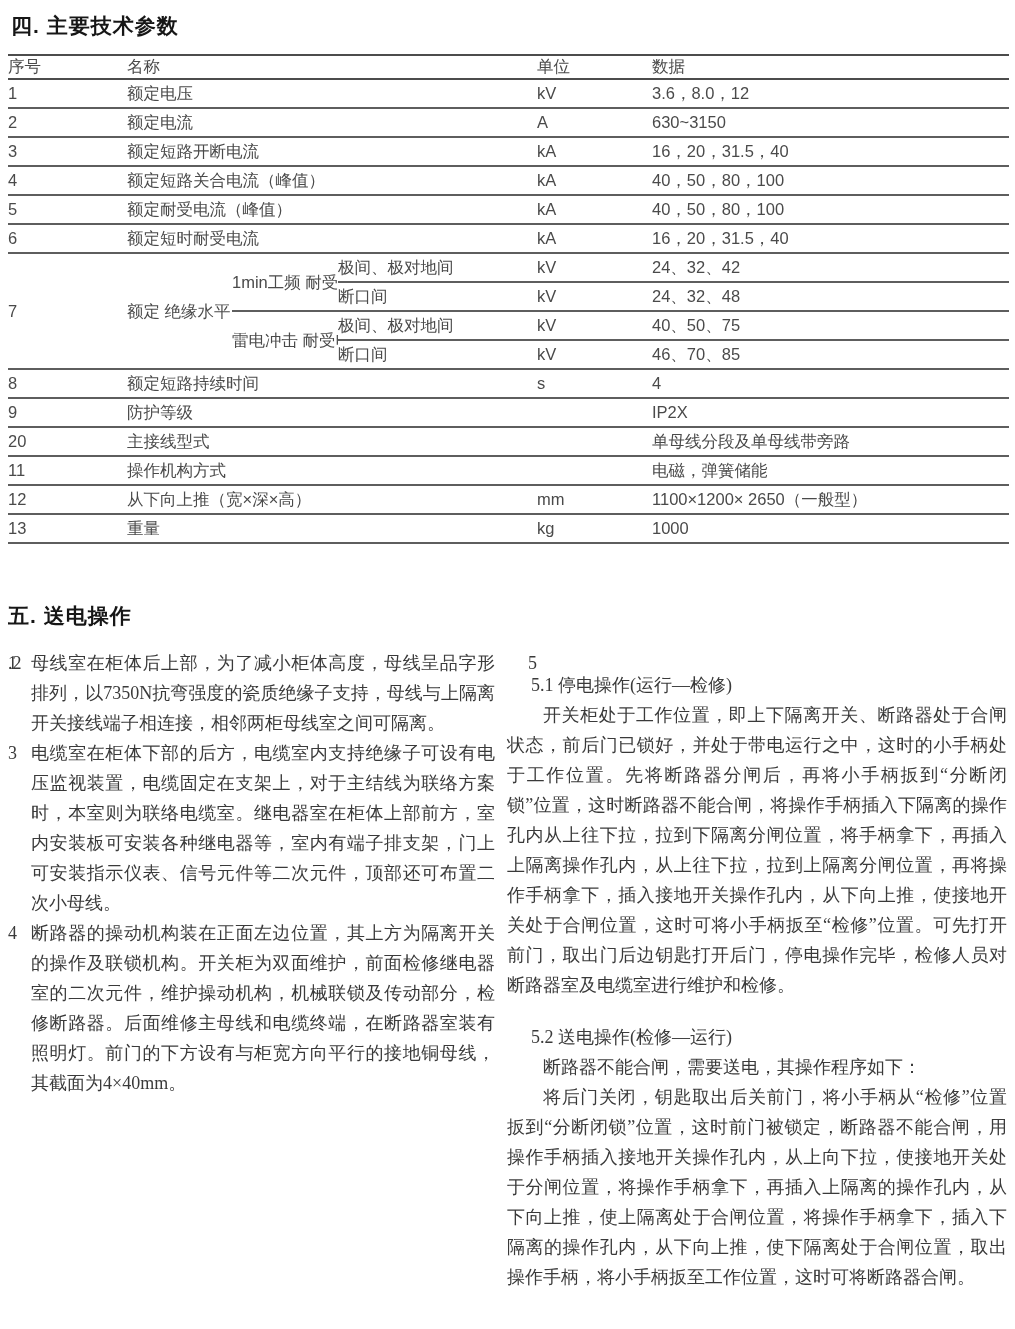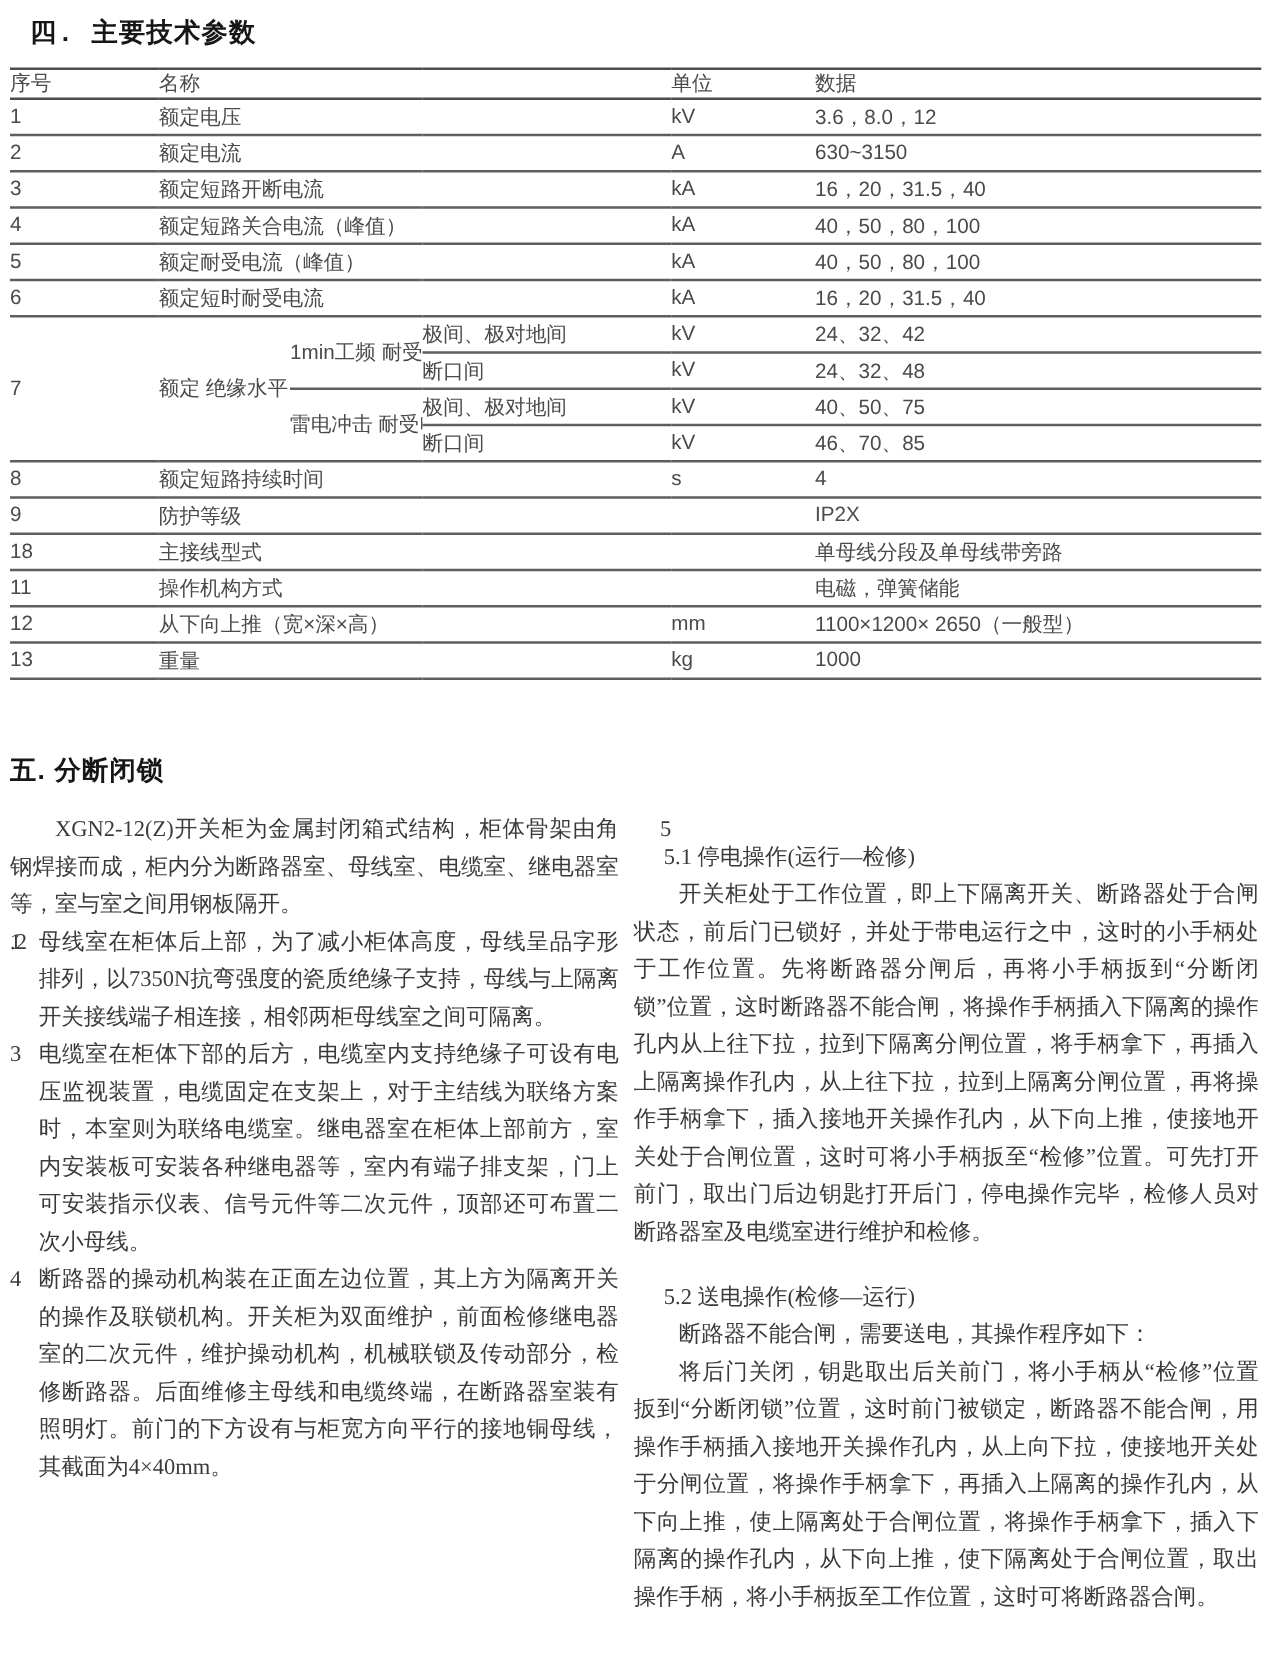--- a/index.html
+++ b/index.html
@@ -14,21 +14,21 @@
   .page { padding: 10px 8px 0 8px; }
 
   
   .sec-title {
     font-family: "Liberation Sans", sans-serif;
     font-weight: bold;
     font-size: 21px;
     color: #161616;
     letter-spacing: 1px;
   }
-  .sec-title-4 { margin: 2px 0 14px 16px; font-family: Liberation Mono, monospace; }
+  .sec-title-4 { margin: 2px 0 14px 3px; }
   .sec-title-5 { margin: 58px 0 0 0; }
 
   
   table.params {
     width: 1001px;
     border-collapse: collapse;
     table-layout: fixed;
     font-family: "Liberation Sans", sans-serif;
     font-size: 16.5px;
     color: #4a4a4a;
@@ -161,21 +161,21 @@
         <td>s</td>
         <td>4</td>
       </tr>
       <tr>
         <td class="c-no">9</td>
         <td colspan="3">防护等级</td>
         <td></td>
         <td>IP2X</td>
       </tr>
       <tr>
-        <td class="c-no">18</td>
+        <td class="c-no">20</td>
         <td colspan="3">主接线型式</td>
         <td></td>
         <td>单母线分段及单母线带旁路</td>
       </tr>
       <tr>
         <td class="c-no">11</td>
         <td colspan="3">操作机构方式</td>
         <td></td>
         <td>电磁，弹簧储能</td>
       </tr>
@@ -187,26 +187,25 @@
       </tr>
       <tr>
         <td class="c-no">13</td>
         <td colspan="3">重量</td>
         <td>kg</td>
         <td>1000</td>
       </tr>
     </tbody>
   </table>
 
-  <h1 class="sec-title sec-title-5">五. 分断闭锁</h1>
+  <h1 class="sec-title sec-title-5">五. 送电操作</h1>
 
   <div class="cols">
 
     <div class="col-left">
-      <p class="indent2">XGN2-12(Z)开关柜为金属封闭箱式结构，柜体骨架由角钢焊接而成，柜内分为断路器室、母线室、电缆室、继电器室等，室与室之间用钢板隔开。</p>
       <div class="hang">
         <span class="num">1</span>
       </div>
       <div class="hang">
         <span class="num">.2</span>
         <span>母线室在柜体后上部，为了减小柜体高度，母线呈品字形排列，以7350N抗弯强度的瓷质绝缘子支持，母线与上隔离开关接线端子相连接，相邻两柜母线室之间可隔离。</span>
       </div>
       <div class="hang">
         <span class="num">3</span>
         <span>电缆室在柜体下部的后方，电缆室内支持绝缘子可设有电压监视装置，电缆固定在支架上，对于主结线为联络方案时，本室则为联络电缆室。继电器室在柜体上部前方，室内安装板可安装各种继电器等，室内有端子排支架，门上可安装指示仪表、信号元件等二次元件，顶部还可布置二次小母线。</span>

